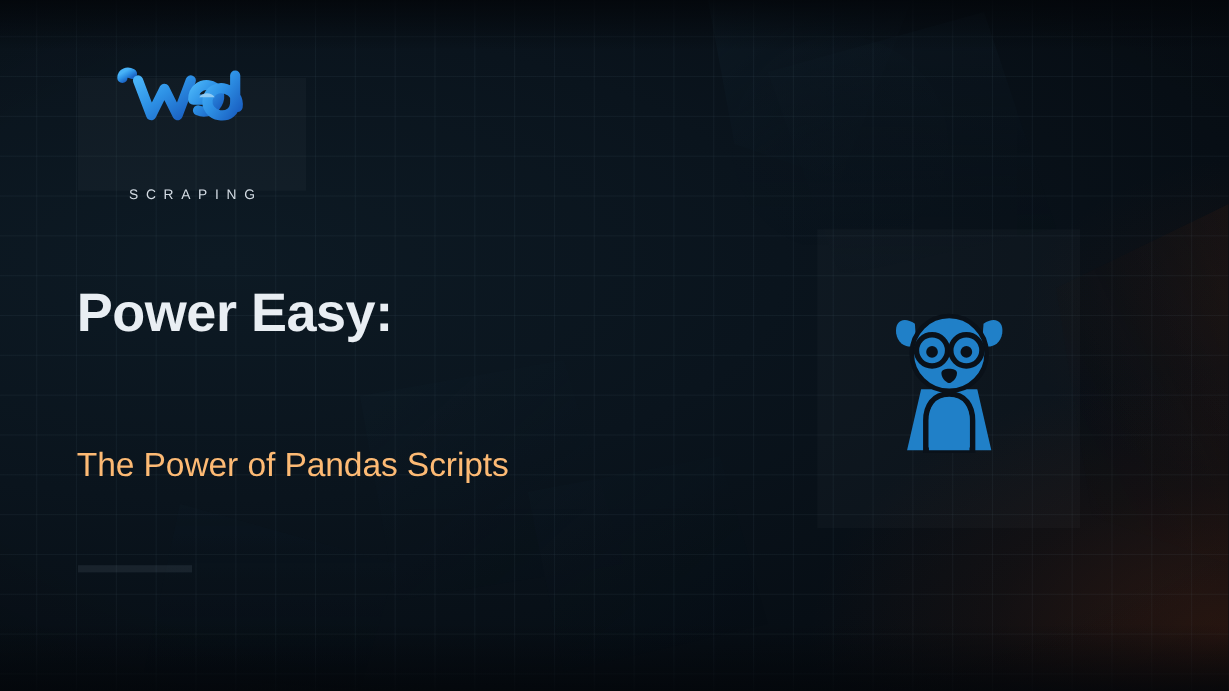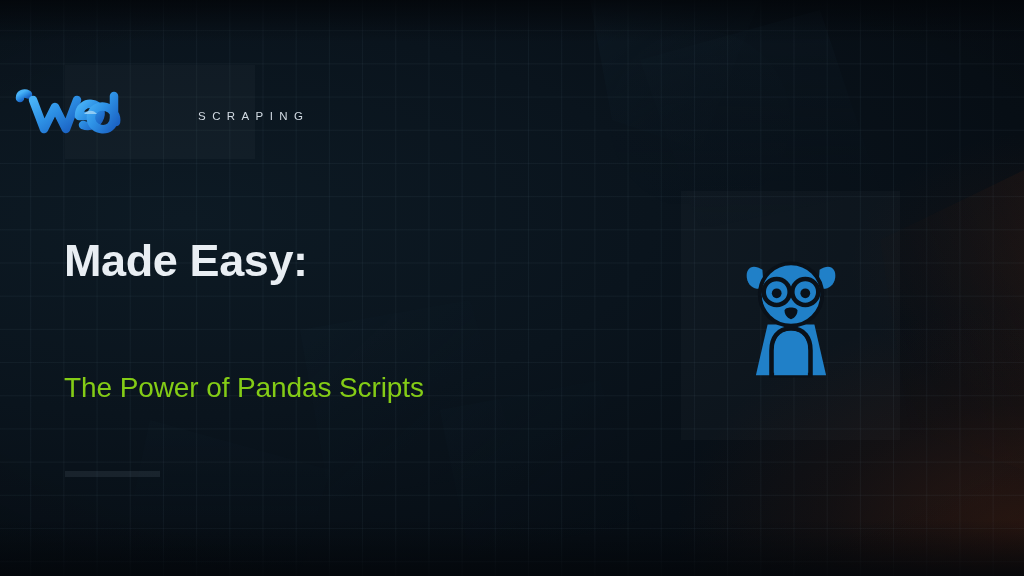--- a/index.html
+++ b/index.html
@@ -56,21 +56,21 @@
   .bg-botfade {
     position:absolute; left:0; right:0; bottom:0; height:56px;
     background:linear-gradient(to top, rgba(3,6,10,0.8), rgba(3,6,10,0));
   }
 
   
   .logo-panel {
     position:absolute; left:65px; top:65px;
     width:190px; height:94px;
     background:rgba(255,255,255,0.028);
-    display:flex; flex-direction:row;
+    display:flex; flex-direction:column;
     align-items:center; justify-content:center;gap:47px;
   }
   .logo-mark { width:134px; height:48px; display:block; }
   .logo-word {
     margin-top:7px;
     font-size:11.5px;
     letter-spacing:6.4px;
     color:#d3dbe3;
     text-indent:6.4px;
     font-weight:400;
@@ -88,21 +88,21 @@
     font-weight:700;
     color:#e9eef3;
     letter-spacing:-0.4px;
     white-space:nowrap;
   }
   .subtitle {
     position:absolute; left:64px; top:370px;
     font-size:28px;
     line-height:36px;
     font-weight:400;
-    color:#84cc16;
+    color:#fdba74;
     letter-spacing:-0.1px;
     white-space:nowrap;
   }
 
   .accent-bar {
     position:absolute; left:65px; top:471px;
     width:95px; height:6px;
     background:rgba(190,215,230,0.09);
   }
 
@@ -177,21 +177,21 @@
           <path d="M206 16 L206 60 C206 76 194 84 180 82 C166 80 158 68 160 56 C162 42 176 34 190 38 C204 42 212 56 210 68"></path>
         </g>
 
         <path d="M146 52 C152 43 166 43 172 52 Z" fill="#9ED2F6" opacity="0.85"></path>
       </svg>
     </span>
     <span class="logo-word">SCRAPING</span>
   </div>
 
   <div class="headline">
-    <div class="headline-line">Made Easy:</div>
+    <div class="headline-line">Power Easy:</div>
   </div>
 
   <div class="subtitle">The Power of Pandas Scripts</div>
 
   <div class="accent-bar"></div>
 
   <div class="panda-panel">
     <span class="panda-mark">
       <svg class="panda-mark" viewBox="0 0 160 210" xmlns="http://www.w3.org/2000/svg">
         <g>

